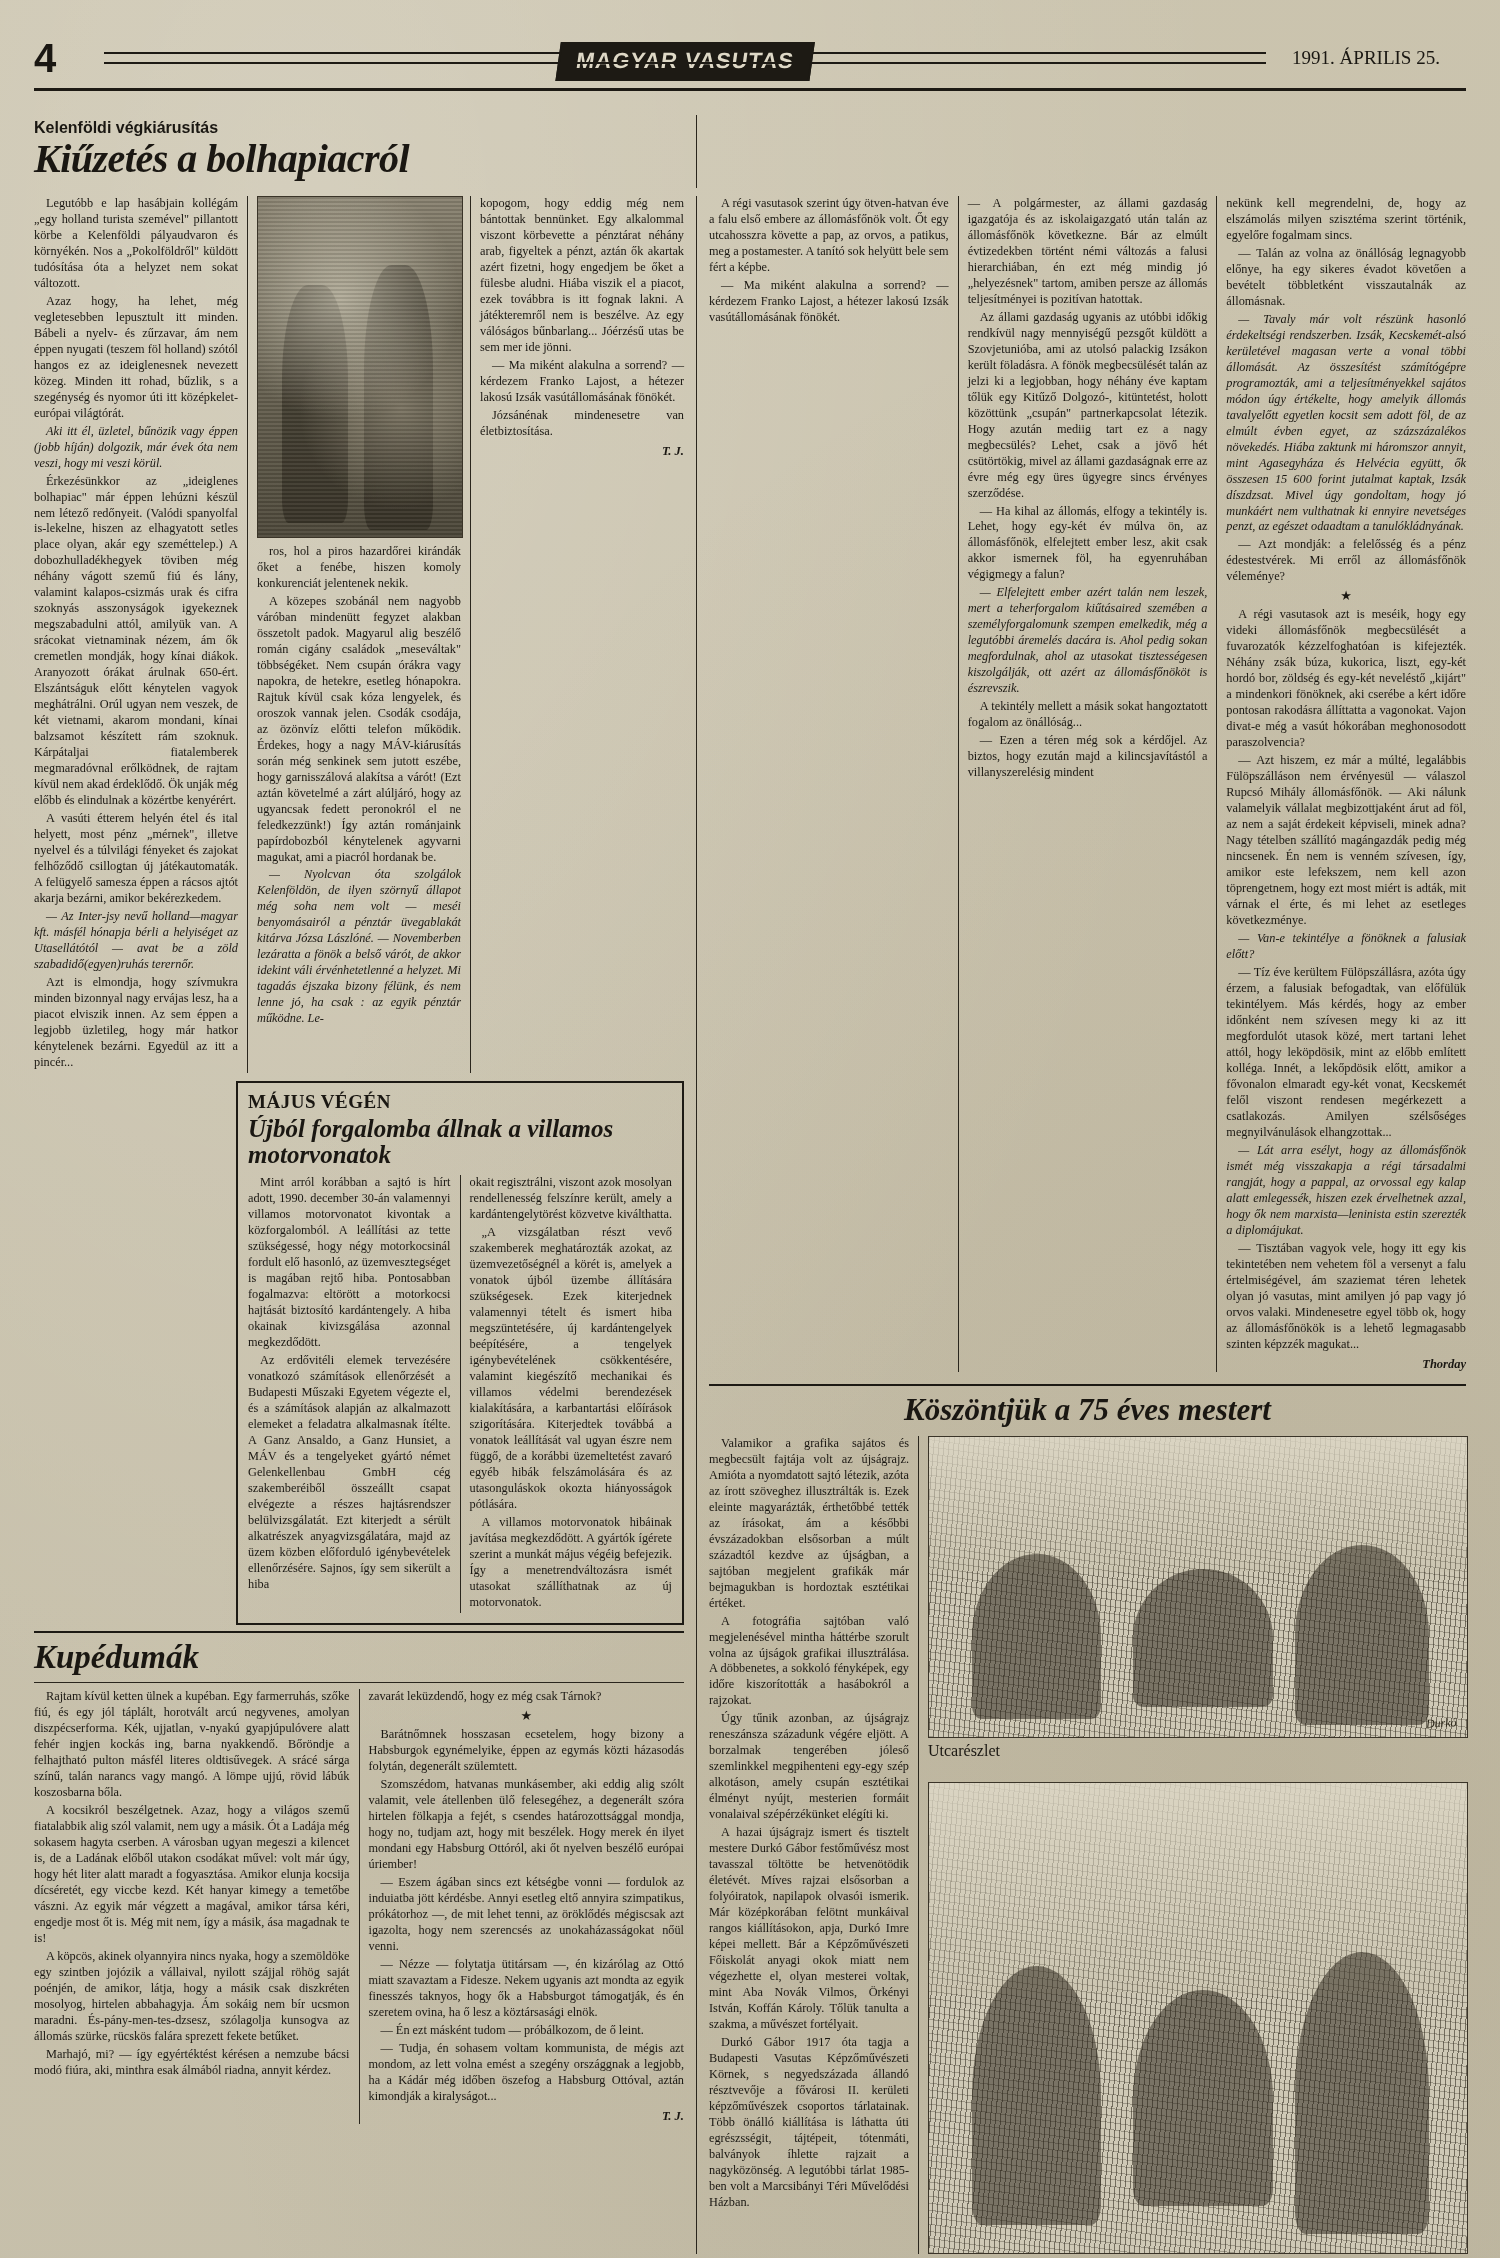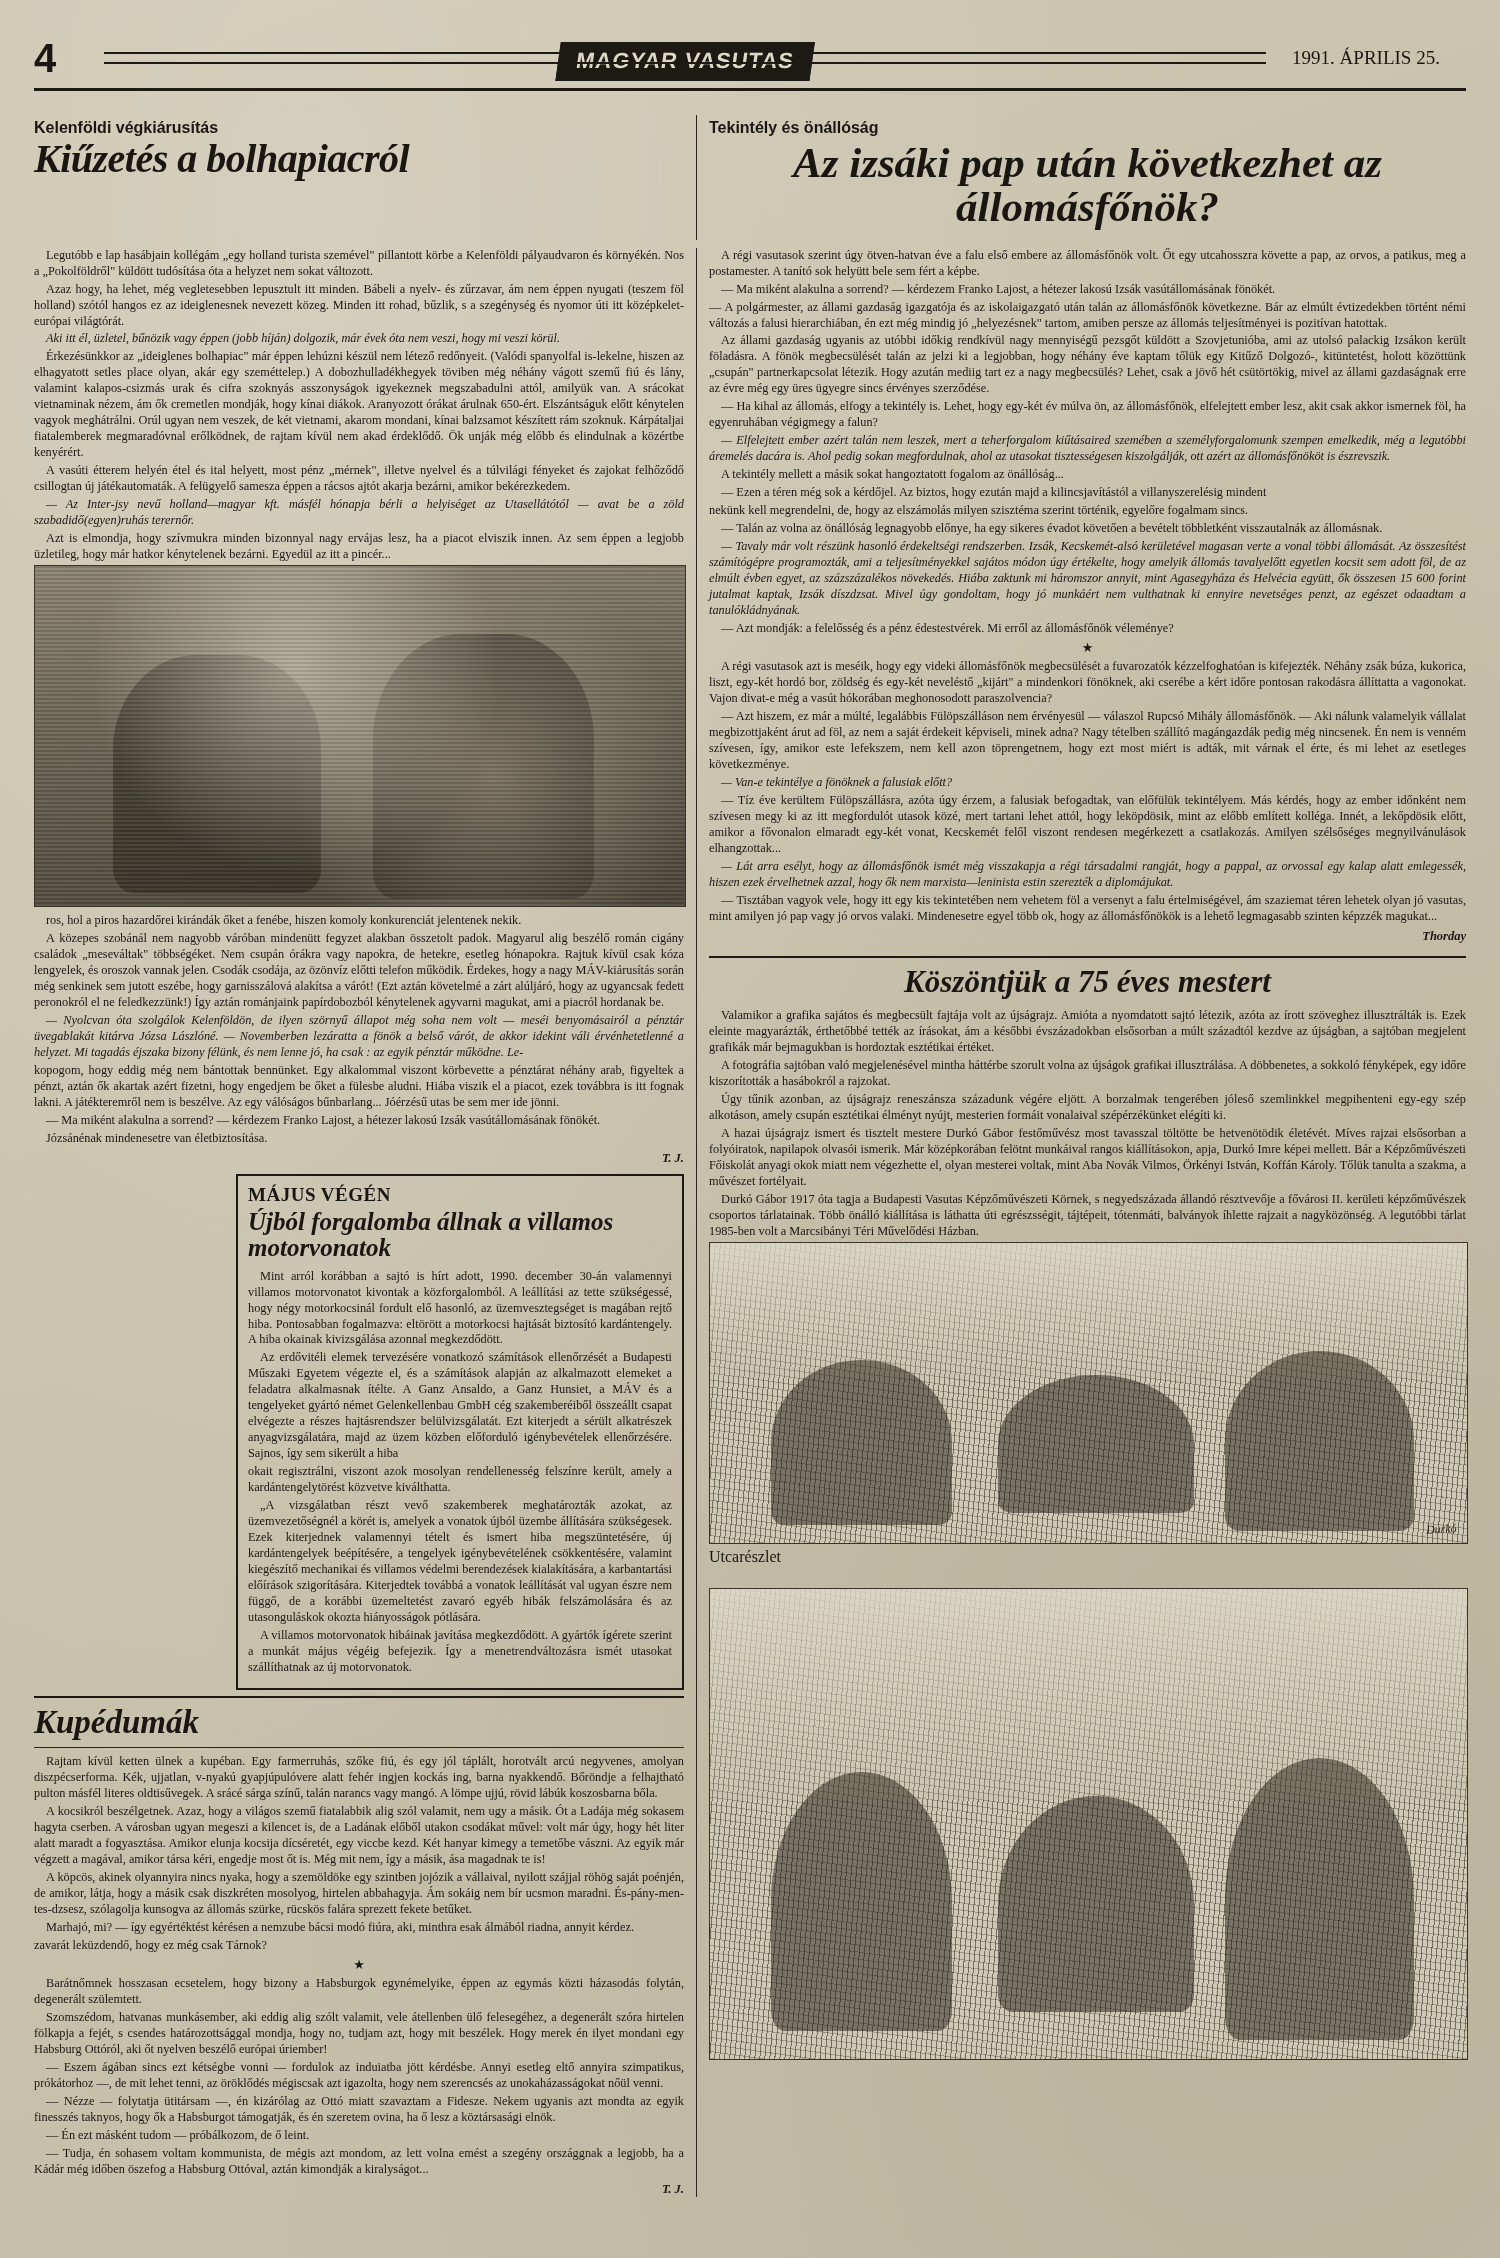--- a/index.html
+++ b/index.html
@@ -151,21 +151,20 @@
   p.body.em { font-style: italic; }
   .signature {
     text-align: right;
     font-weight: bold;
     font-size: 12.5px;
     font-style: italic;
     margin-top: 4px;
   }
   .subcols2 {
     display: flex;
-    flex-direction: column;
   }
   .subcol {
     flex: 1;
   }
   .subdiv {
     width: 0;
     border-left: 1px solid #2a261d;
     margin: 0 9px;
   }
 
@@ -298,24 +297,20 @@
       <div class="issue-date">1991. ÁPRILIS 25.</div>
     </div>
     <div class="rule-thick"></div>
 
     <div class="cols" style="margin-top:24px;">
       <div class="col" style="width: 650px;">
         <div class="kicker">Kelenföldi végkiárusítás</div>
         <div class="headline-italic">Kiűzetés a bolhapiacról</div>
       </div>
       <div class="vline"></div>
-      <div class="col" style="flex:1;">
-        <div class="kicker">Tekintély és önállóság</div>
-        <div class="headline-big">Az izsáki pap után következhet az állomásfőnök?</div>
-      </div>
     </div>
 
     <div class="cols">
 
       <div class="col" style="width: 650px;">
         <div class="subcols2">
           <div class="subcol">
             <p class="body">Legutóbb e lap hasábjain kollégám „egy holland turista szemével" pillantott körbe a Kelenföldi pályaudvaron és környékén. Nos a „Pokolföldről" küldött tudósítása óta a helyzet nem sokat változott.</p>
             <p class="body">Azaz hogy, ha lehet, még vegletesebben lepusztult itt minden. Bábeli a nyelv- és zűrzavar, ám nem éppen nyugati (teszem föl holland) szótól hangos ez az ideiglenesnek nevezett közeg. Minden itt rohad, bűzlik, s a szegénység és nyomor úti itt középkelet-európai világtórát.</p>
             <p class="body em">Aki itt él, üzletel, bűnözik vagy éppen (jobb híján) dolgozik, már évek óta nem veszi, hogy mi veszi körül.</p>

